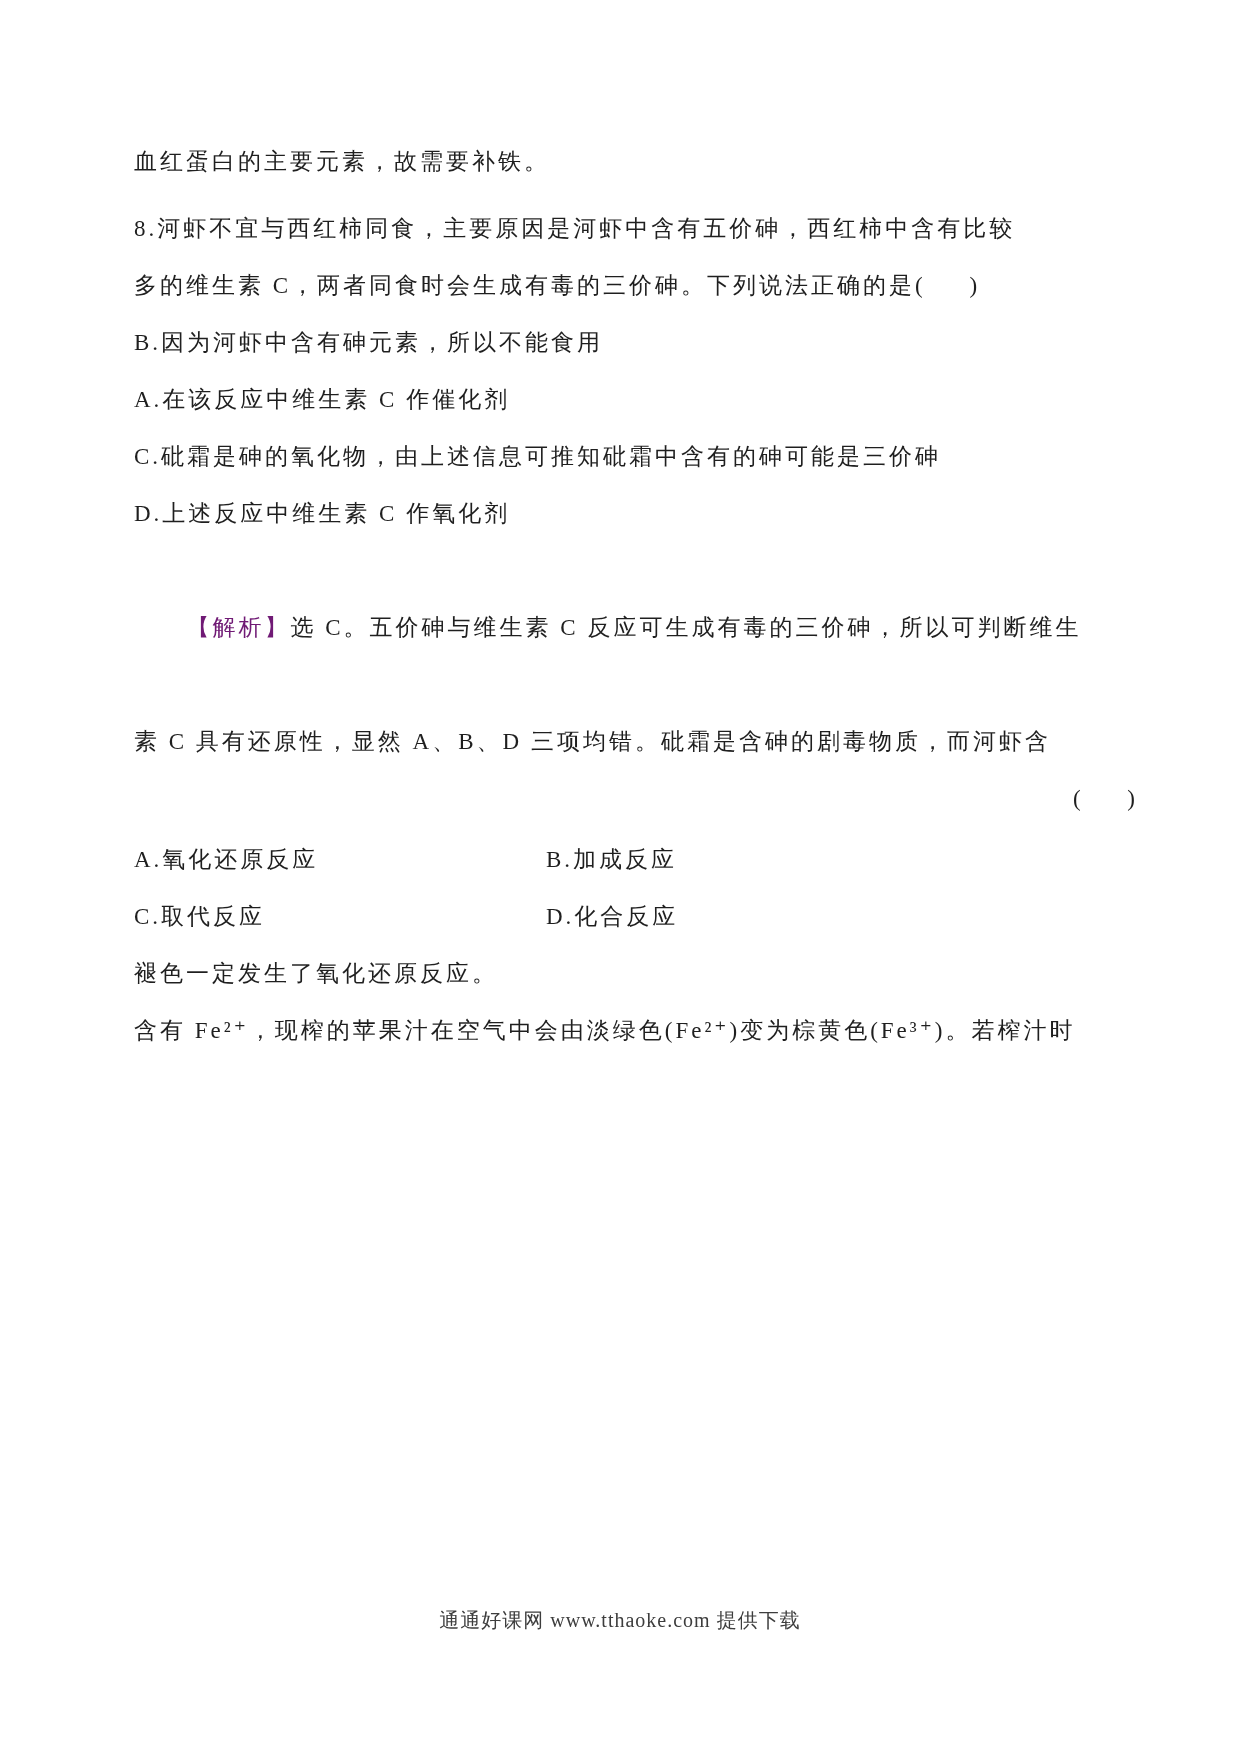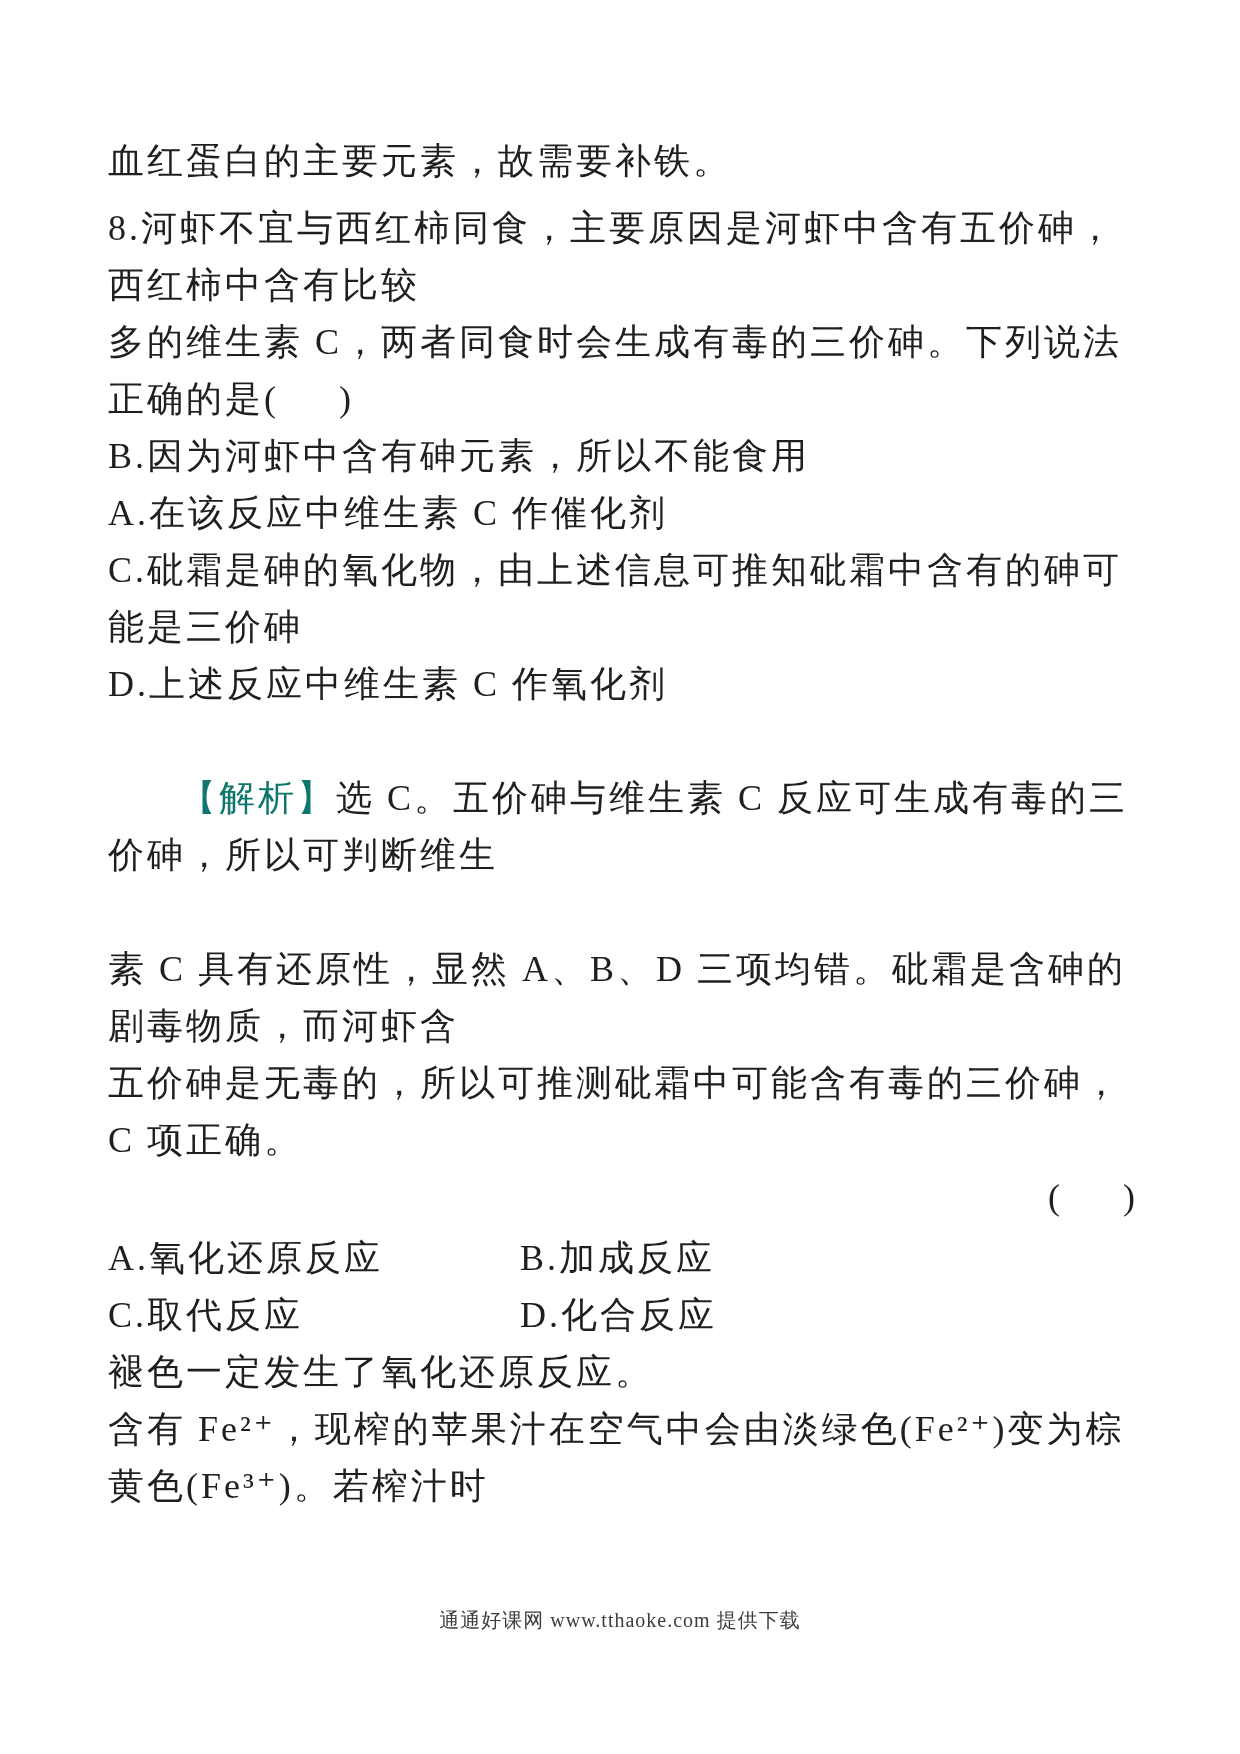--- a/index.html
+++ b/index.html
@@ -17,27 +17,28 @@
     color: #1f1f1f;
   }
   .content {
     position: absolute;
     left: 108px;
     right: 92px;
     top: 133px;
   }
   .line {
     line-height: 57px;
-    font-size: 36px;
+    font-size: 23px;
     letter-spacing: 3px;
     white-space: pre-wrap;
     text-align: left;
+    margin-left: 26px;
   }
   .red {
-    color: #0f766e;
+    color: #701a75;
   }
   .blank-line {
     text-align: right;
     padding-right: 10px;
   }
   .opt-row {
     display: flex;
   }
   .opt-row .c1 {
     width: 412px;
@@ -70,21 +71,20 @@
     <div class="line gap-lg">8.河虾不宜与西红柿同食，主要原因是河虾中含有五价砷，西红柿中含有比较</div>
     <div class="line">多的维生素 C，两者同食时会生成有毒的三价砷。下列说法正确的是(     )</div>
     <div class="line">B.因为河虾中含有砷元素，所以不能食用</div>
     <div class="line">A.在该反应中维生素 C 作催化剂</div>
     <div class="line">C.砒霜是砷的氧化物，由上述信息可推知砒霜中含有的砷可能是三价砷</div>
     <div class="line">D.上述反应中维生素 C 作氧化剂</div>
     <div class="line">
       <span class="red">【解析】</span><span>选 C。五价砷与维生素 C 反应可生成有毒的三价砷，所以可判断维生</span>
     </div>
     <div class="line">素 C 具有还原性，显然 A、B、D 三项均错。砒霜是含砷的剧毒物质，而河虾含</div>
-    <div class="line">五价砷是无毒的，所以可推测砒霜中可能含有毒的三价砷，C 项正确。</div>
 
     <div class="line blank-line">(     )</div>
     <div class="line opt-row gap-sm">
       <span class="c1">A.氧化还原反应</span>
       <span>B.加成反应</span>
     </div>
     <div class="line opt-row">
       <span class="c1">C.取代反应</span>
       <span>D.化合反应</span>
     </div>

